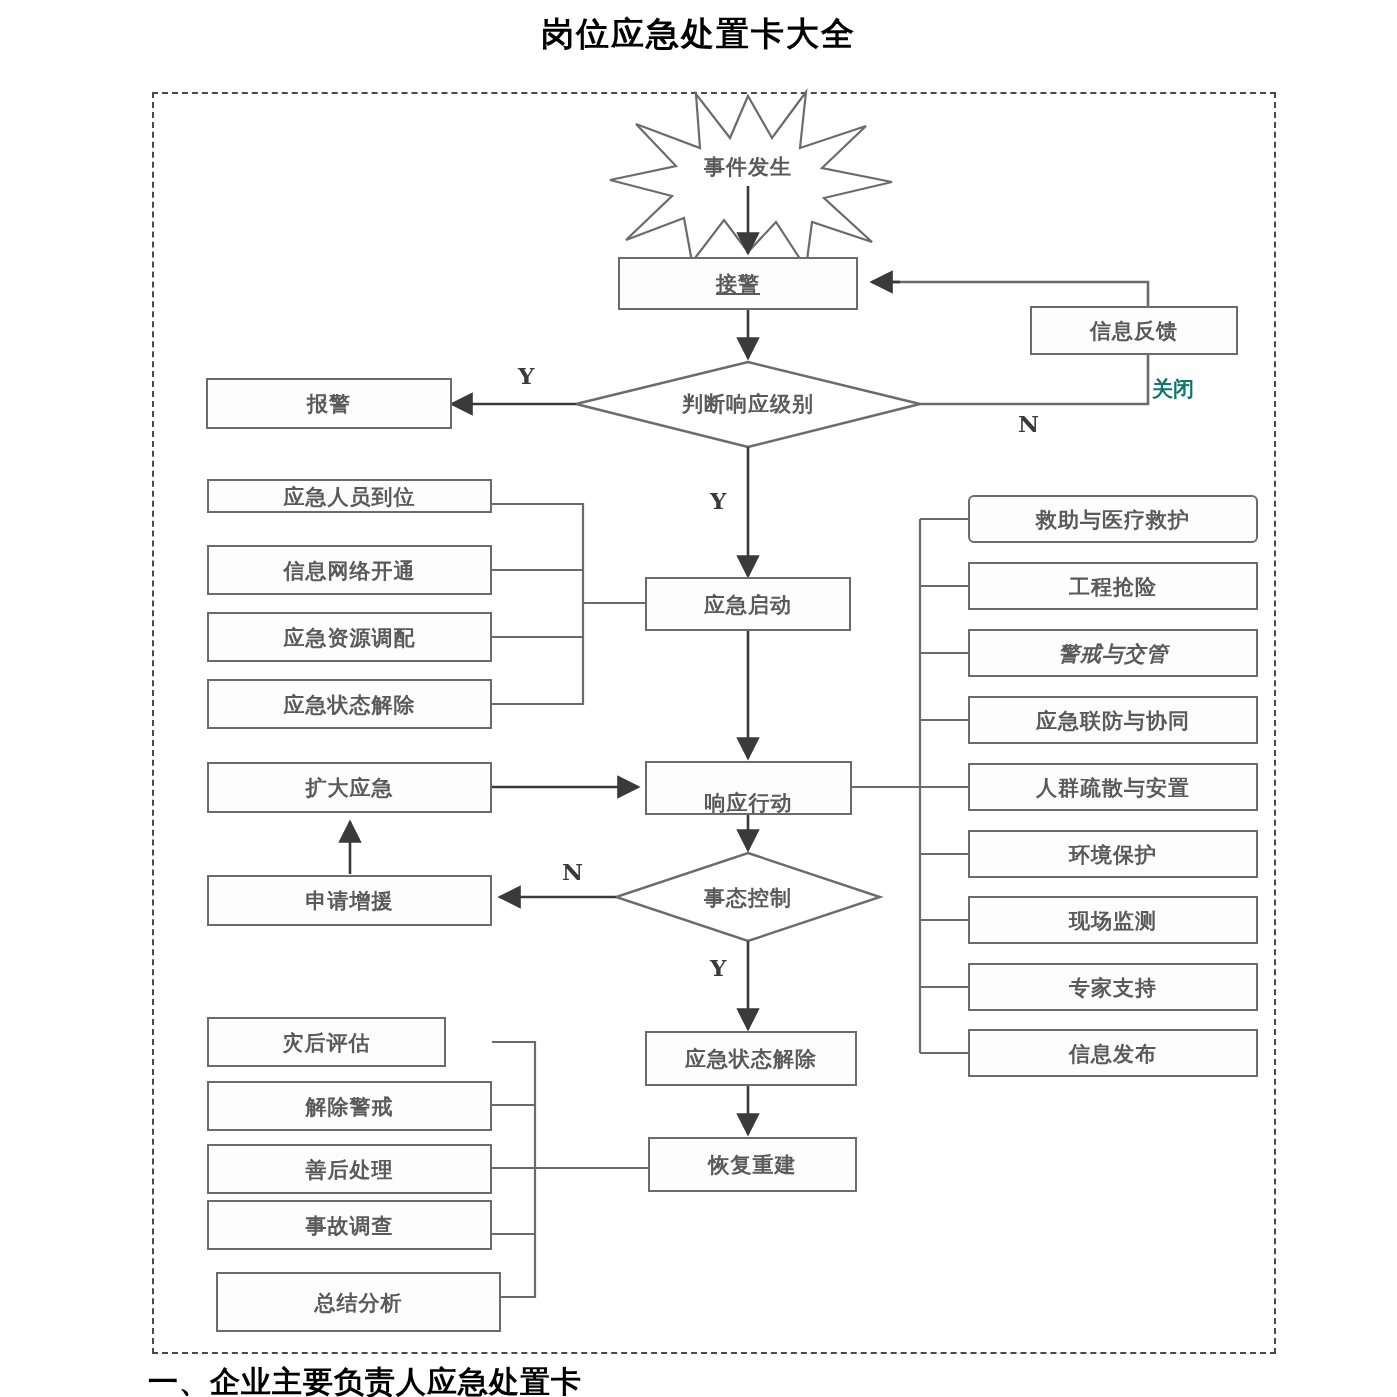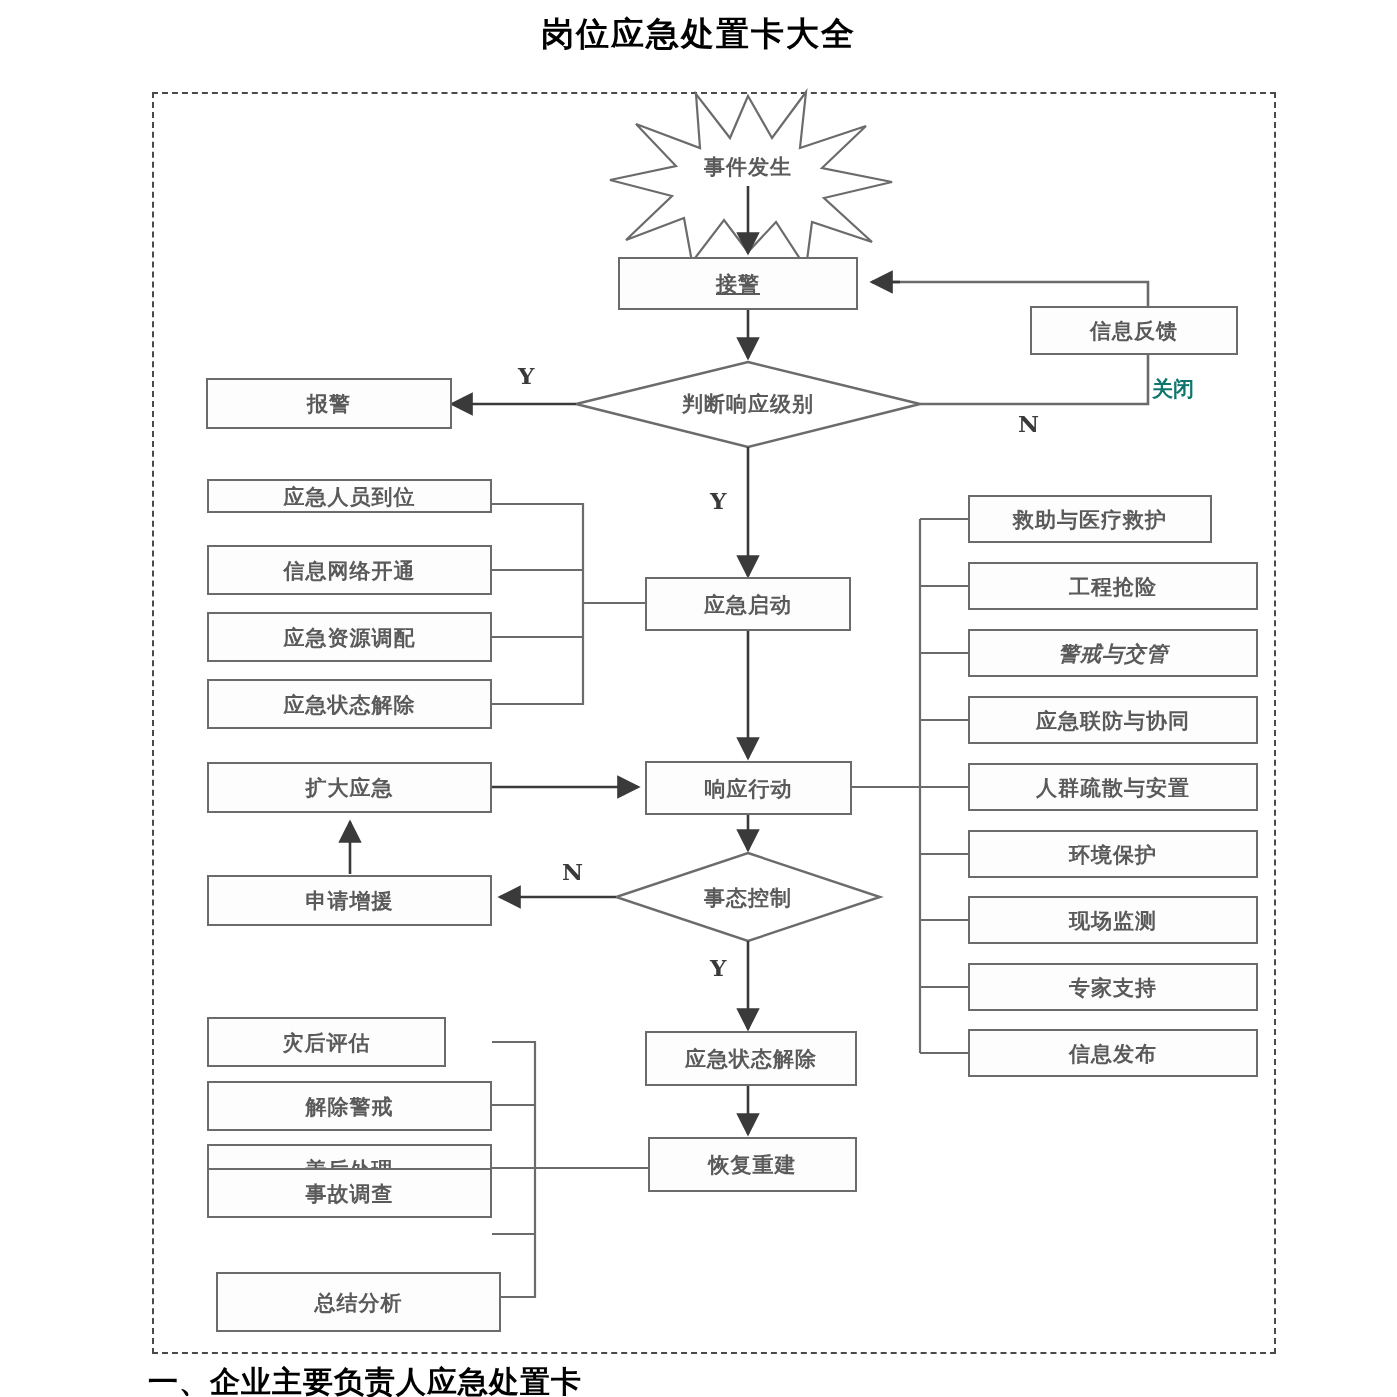--- a/index.html
+++ b/index.html
@@ -127,21 +127,21 @@
   </div>
 
 <div class="node" style="left:1030px;top:306px;width:208px;height:49px;">
     <span>信息反馈</span>
   </div>
 
 <div class="node" style="left:645px;top:577px;width:206px;height:54px;">
     <span>应急启动</span>
   </div>
 
-<div class="node" style="left:645px;top:761px;width:207px;height:54px;">
+<div class="node" style="left:645px;top:761px;width:207px;height:54px;align-items:flex-end;">
     <span>响应行动</span>
   </div>
 
 <div class="node" style="left:207px;top:762px;width:285px;height:51px;">
     <span>扩大应急</span>
   </div>
 
 <div class="node" style="left:207px;top:875px;width:285px;height:51px;">
     <span>申请增援</span>
   </div>
@@ -162,21 +162,21 @@
 <div class="node" style="left:207px;top:545px;width:285px;height:50px;">
     <span>信息网络开通</span>
   </div>
 <div class="node" style="left:207px;top:612px;width:285px;height:50px;">
     <span>应急资源调配</span>
   </div>
 <div class="node" style="left:207px;top:679px;width:285px;height:50px;">
     <span>应急状态解除</span>
   </div>
 
-<div class="node" style="left:968px;top:495px;width:244px;height:48px;">
+<div class="node" style="left:968px;top:495px;width:290px;height:48px;border-radius:6px;">
     <span>救助与医疗救护</span>
   </div>
 <div class="node" style="left:968px;top:562px;width:290px;height:48px;">
     <span>工程抢险</span>
   </div>
 <div class="node" style="left:968px;top:629px;width:290px;height:48px;font-style:italic;">
     <span>警戒与交管</span>
   </div>
 <div class="node" style="left:968px;top:696px;width:290px;height:48px;">
     <span>应急联防与协同</span>
@@ -199,21 +199,21 @@
 
 <div class="node" style="left:207px;top:1017px;width:239px;height:50px;">
     <span>灾后评估</span>
   </div>
 <div class="node" style="left:207px;top:1081px;width:285px;height:50px;">
     <span>解除警戒</span>
   </div>
 <div class="node" style="left:207px;top:1144px;width:285px;height:50px;">
     <span>善后处理</span>
   </div>
-<div class="node" style="left:207px;top:1168px;width:285px;height:50px;">
+<div class="node" style="left:207px;top:1200px;width:285px;height:50px;">
     <span>事故调查</span>
   </div>
 <div class="node" style="left:216px;top:1272px;width:285px;height:60px;">
     <span>总结分析</span>
   </div>
 
 <div class="lbl" style="left:518px;top:362px;">Y</div>
 <div class="lbl" style="left:1018px;top:410px;">N</div>
 <div class="lbl cn" style="left:1152px;top:375px;">关闭</div>
 <div class="lbl" style="left:710px;top:487px;">Y</div>

